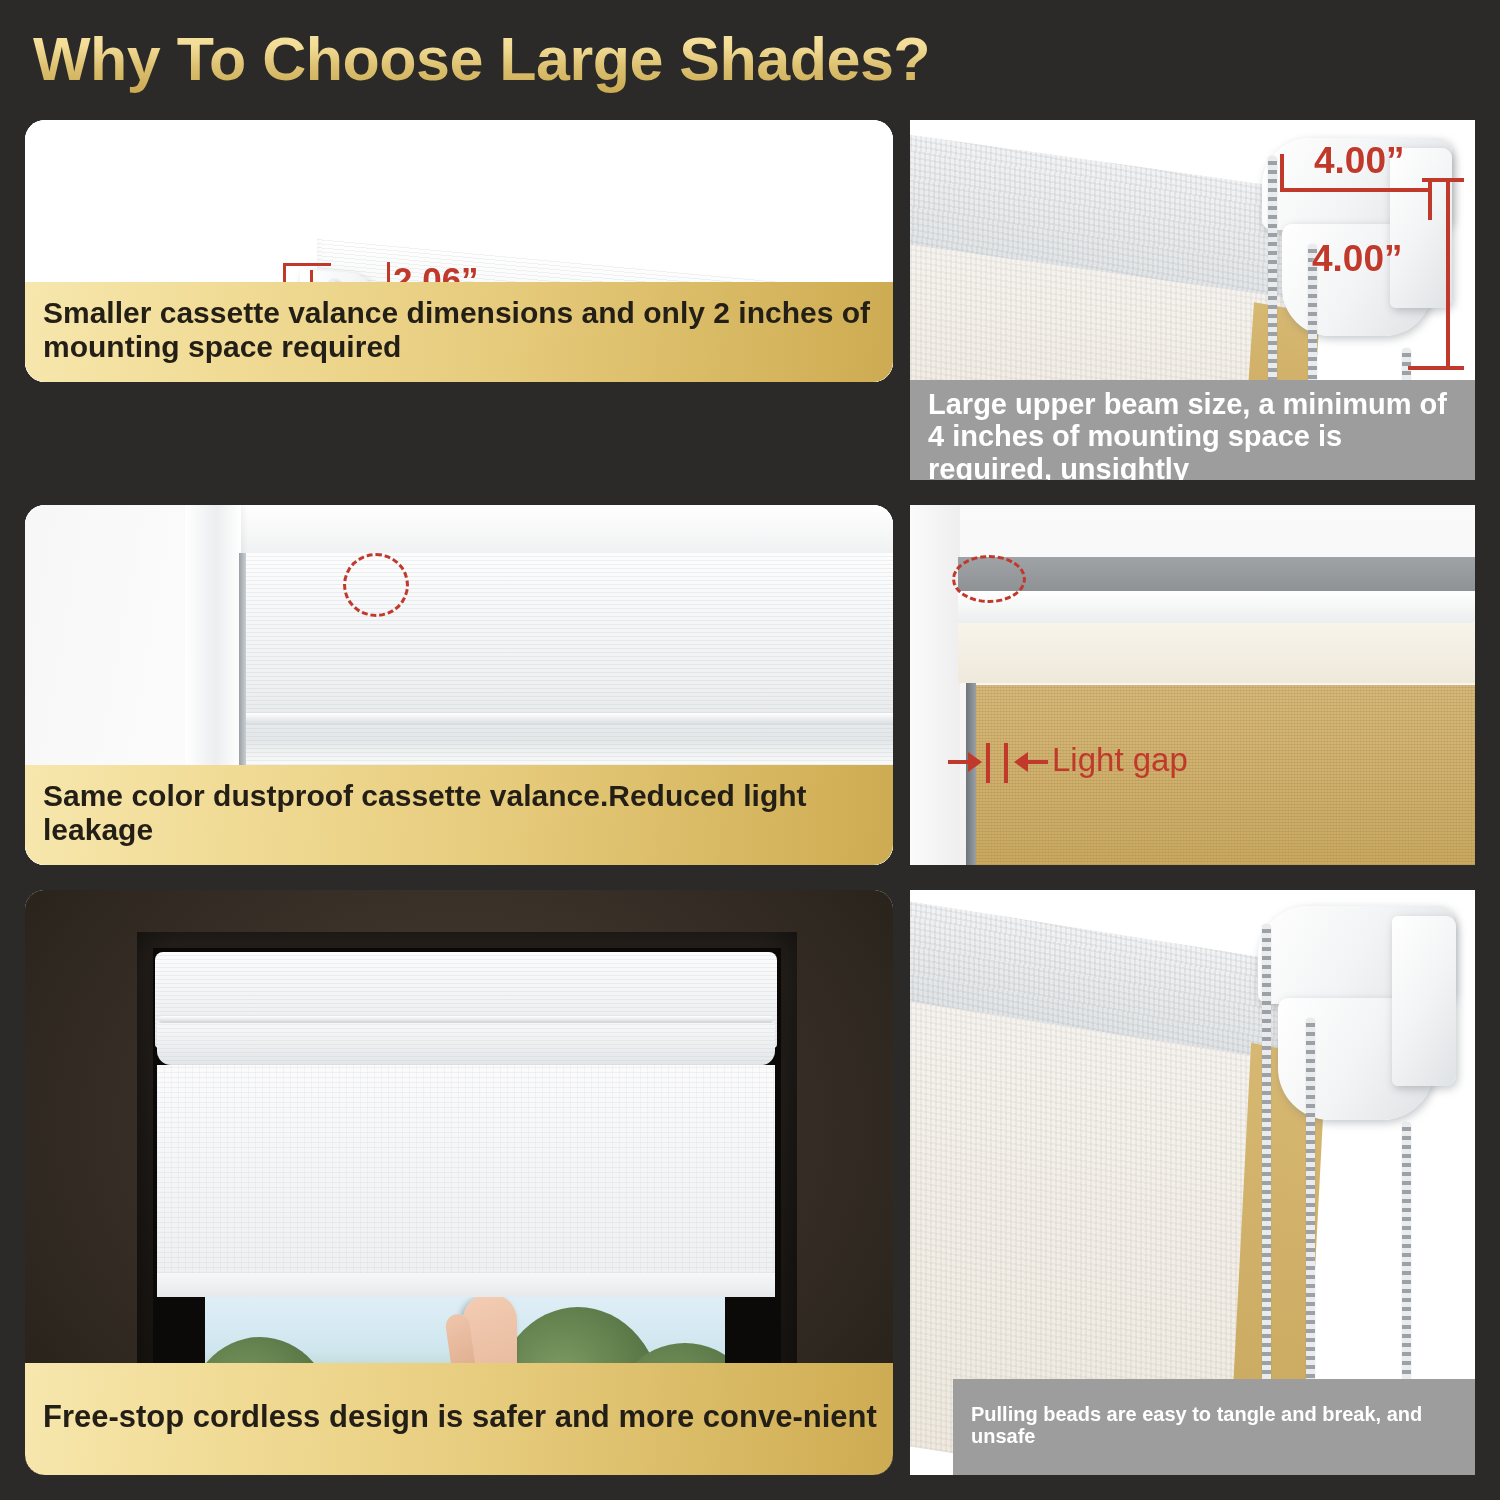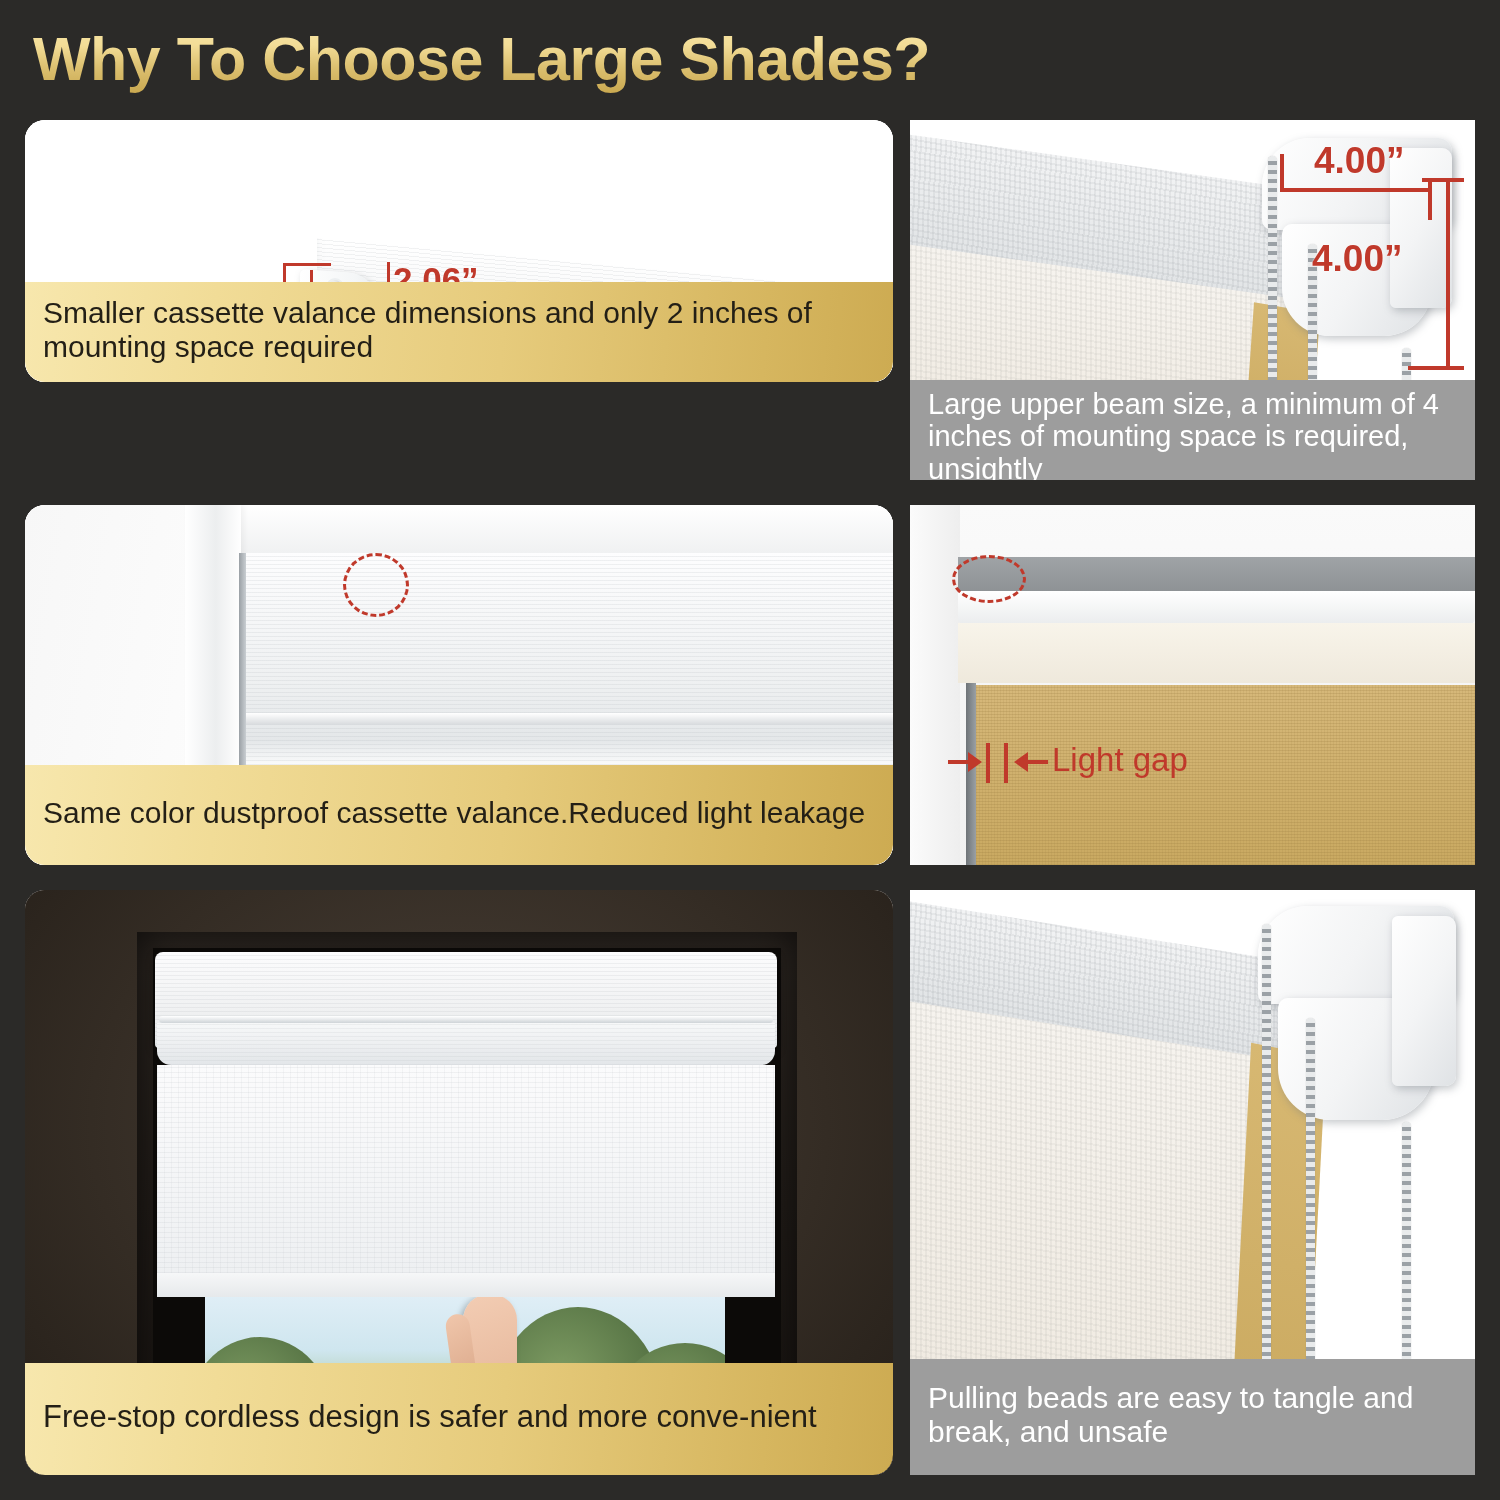--- a/index.html
+++ b/index.html
@@ -26,21 +26,21 @@
   .panel.left{ border-radius:20px; }
   .panel.right{ border-radius:0; }
 
   .photo{ position:absolute; left:0; top:0; right:0; overflow:hidden; background:#fff; }
 
   
   .cap{
     position:absolute; left:0; right:0; bottom:0;
     display:flex; align-items:center;
     padding:6px 4px 10px 18px;
-    font-weight:normal; line-height:1.12;
+    font-weight:bold; line-height:1.12;
   }
   .cap.gold{
     background:linear-gradient(95deg,#f7e7ad 0%,#f1dc97 22%,#e6cb7c 55%,#d6b65f 85%,#cdab52 100%);
     color:#231f16;
     border-bottom-left-radius:20px; border-bottom-right-radius:20px;
   }
   .cap.gray{ background:#9d9d9d; color:#ffffff; }
   .cap .txt{ display:block; width:100%; }
 
   
@@ -344,18 +344,18 @@
 
         <div class="bracket" style="left:348px; top:16px; width:196px; height:98px; border-radius:50px 14px 14px 10px;"></div>
         <div class="bracket" style="left:368px; top:108px; width:156px; height:122px; border-radius:10px 10px 52px 52px;"></div>
         <div class="bracket" style="left:482px; top:26px; width:64px; height:170px; border-radius:6px 10px 10px 6px;"></div>
 
         <div class="bchain" style="left:352px; top:34px; height:551px;"></div>
         <div class="bchain" style="left:396px; top:128px; height:457px;"></div>
         <div class="bchain" style="left:492px; top:232px; height:353px;"></div>
       </div>
     </div>
-    <div class="cap gray" style="height:116px; font-size:30px;">
+    <div class="cap gray" style="height:96px; font-size:20px;margin-left:43px;">
       <span class="txt">Pulling beads are easy to tangle and break, and unsafe</span>
     </div>
   </div>
 
 </div>
 
 </body></html>

